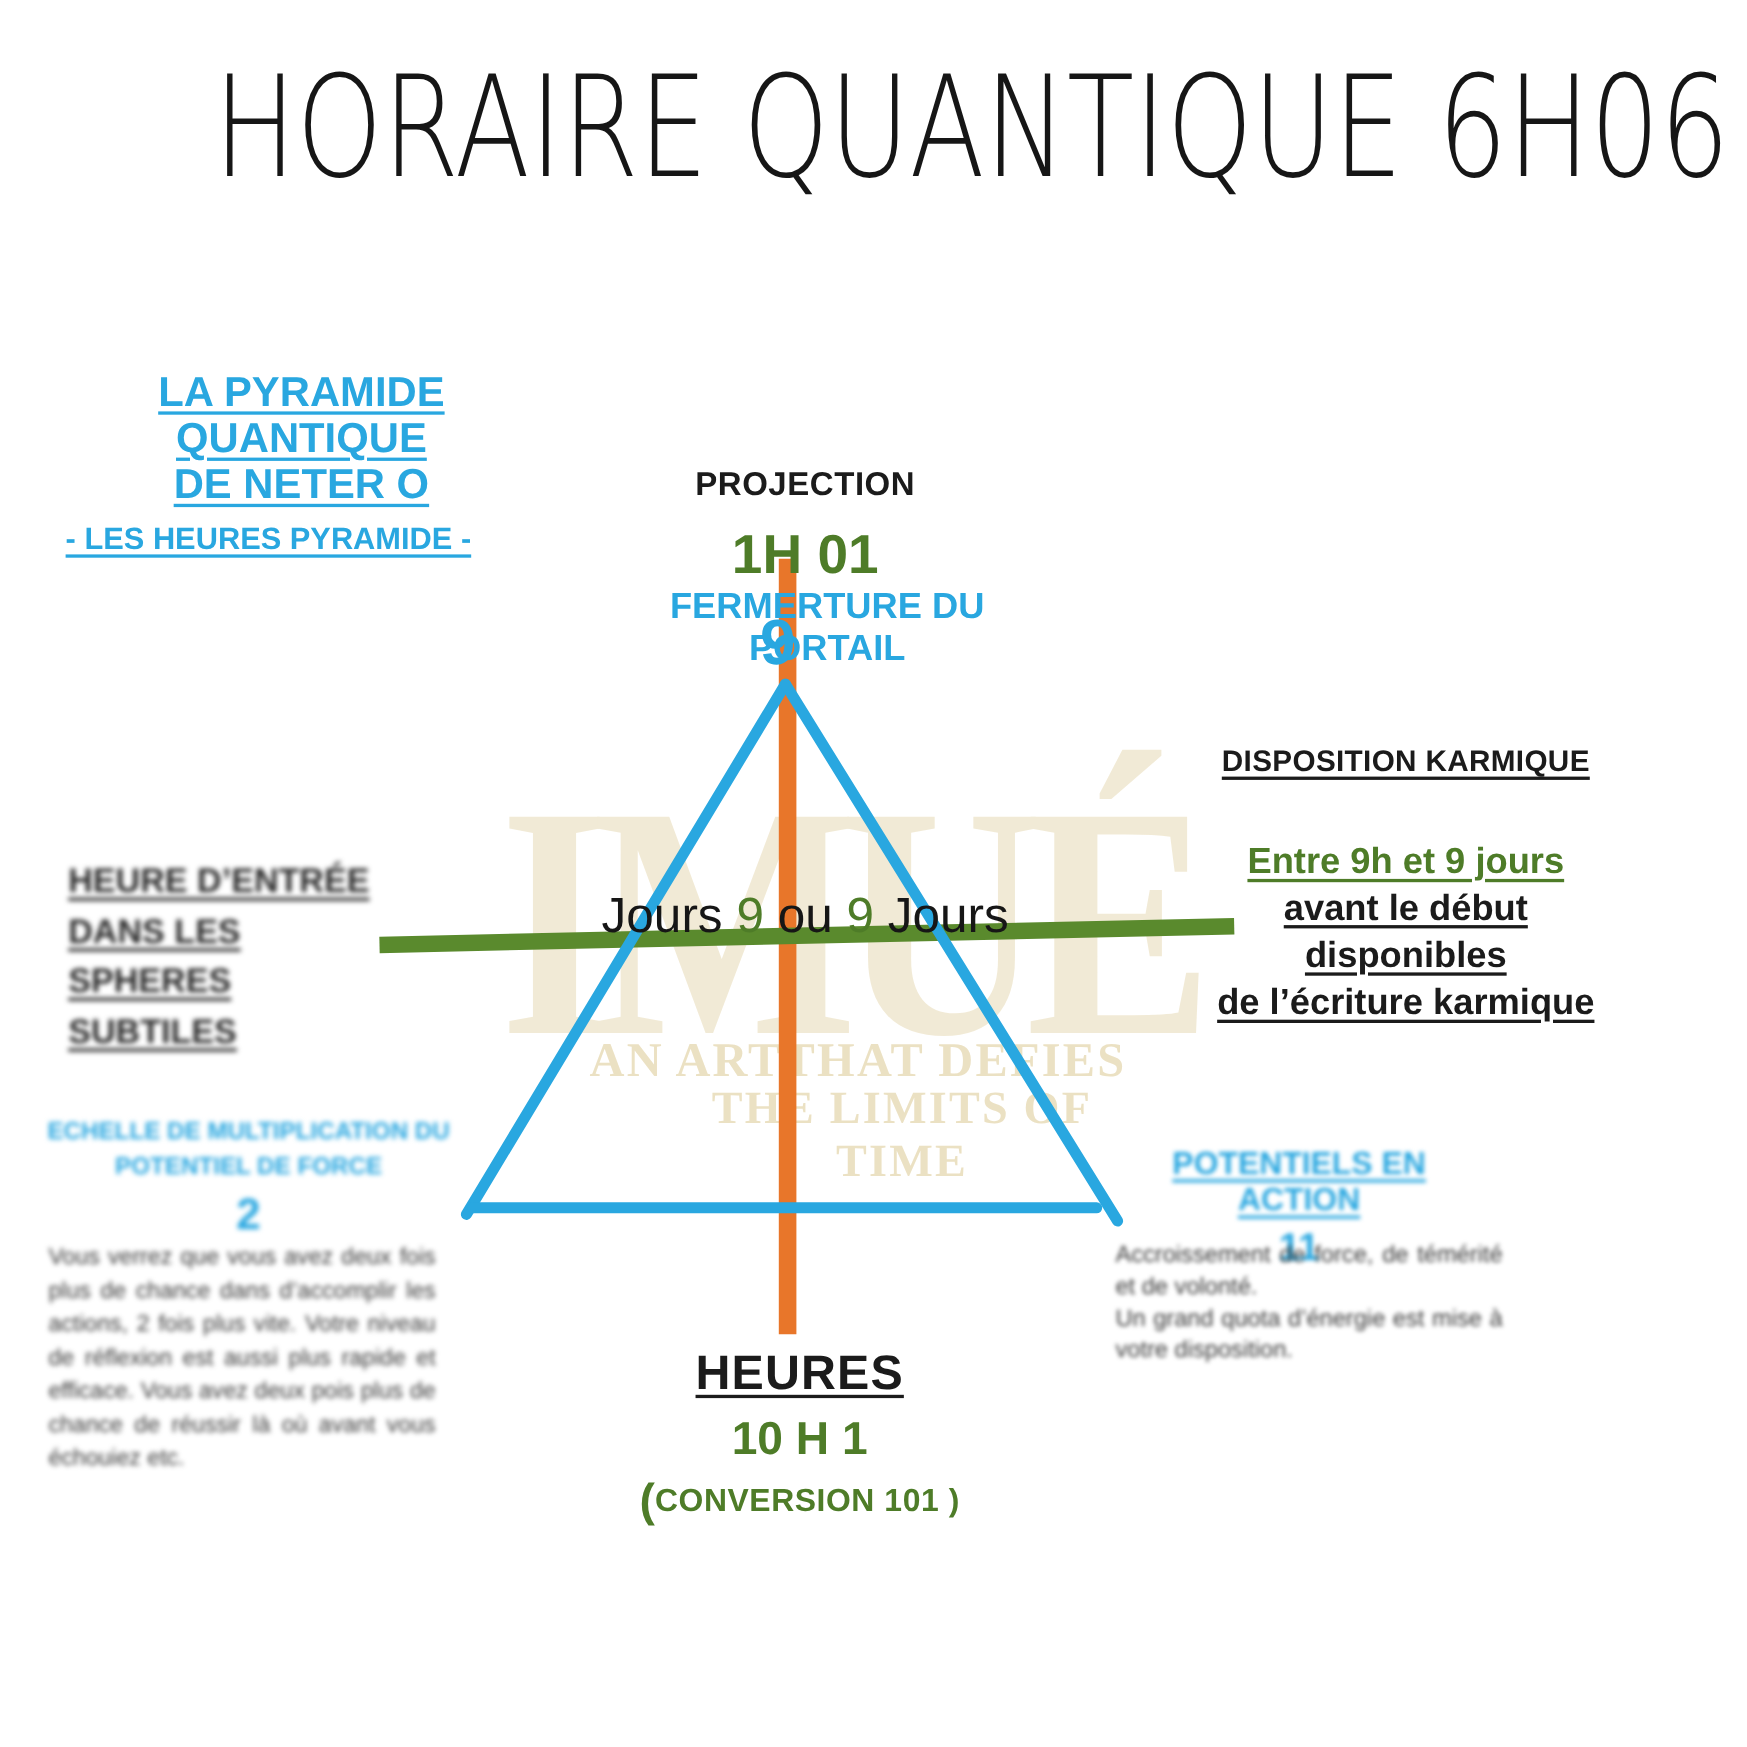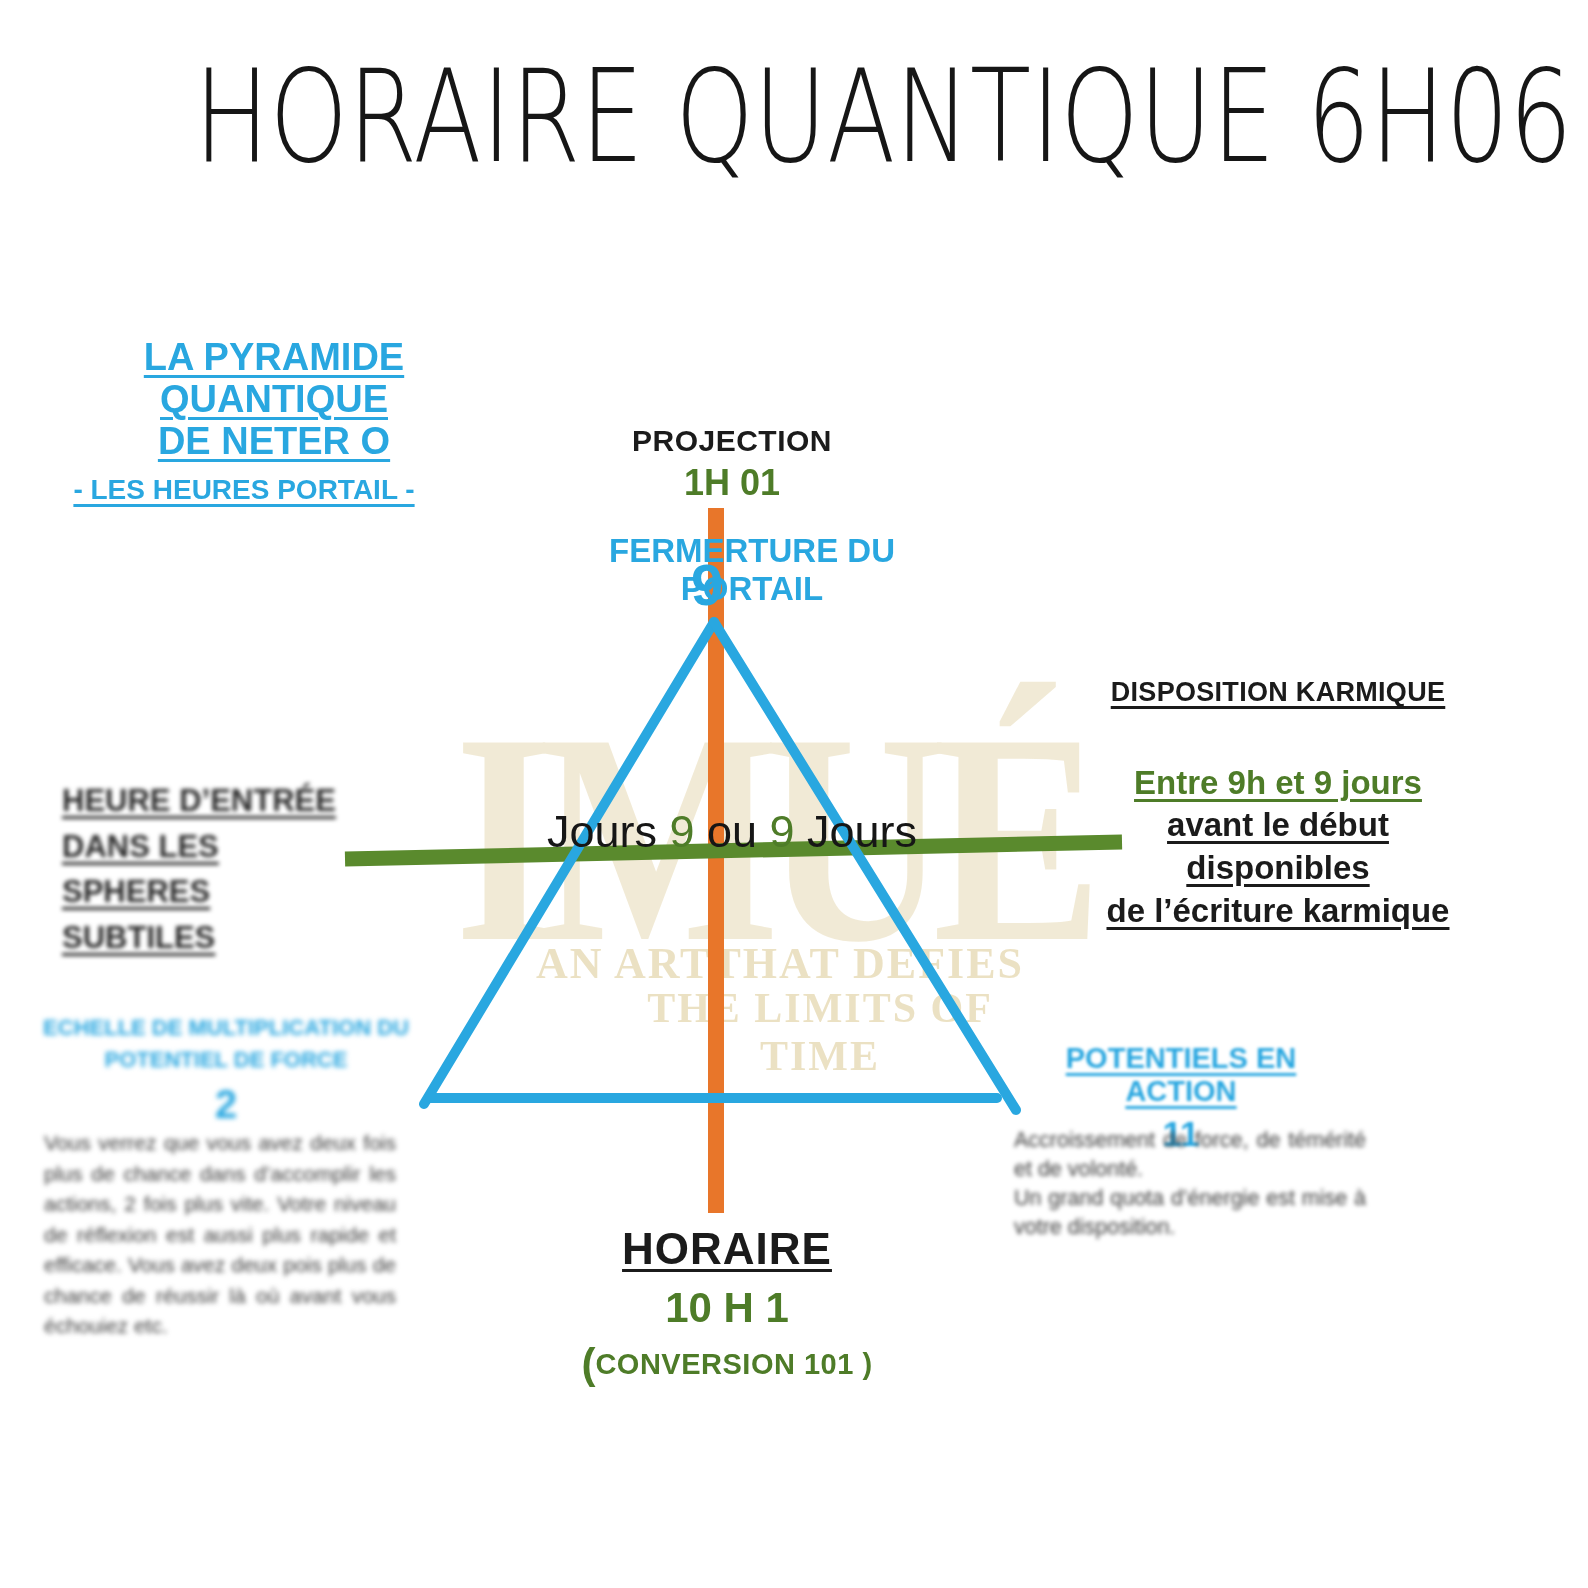--- a/index.html
+++ b/index.html
@@ -20,21 +20,21 @@
   .title-wrap{top:42px;left:0;width:1366px;text-align:center;}
   .title{display:inline-block;font-size:128px;font-weight:200;color:#161616;
          transform:scaleX(0.78);transform-origin:center;white-space:nowrap;
          font-family:"DejaVu Sans","Liberation Sans",sans-serif;}
 
   .pyr-heading{top:336px;left:58px;width:432px;font-size:38px;line-height:42px;}
   .mirror-hours{top:474px;left:58px;width:372px;font-size:28px;}
 
   .projection{top:424px;left:582px;width:300px;}
   .projection .lbl{font-size:30px;letter-spacing:.5px;}
-  .projection .val{font-size:36px;margin-top:4px;}
+  .projection .val{font-size:50px;margin-top:17px;}
 
   .portal{top:532px;left:542px;width:420px;font-size:33px;}
   .portal-nine{top:556px;left:691px;font-size:58px;line-height:58px;}
 
   .center-text{top:806px;left:512px;width:440px;font-size:45px;color:#161616;white-space:nowrap;}
 
   .entry{top:778px;left:62px;width:300px;font-size:31px;line-height:45px;filter:blur(2.2px);color:#2a2a2a;}
   .entry div{margin-bottom:1px;}
 
   .karmic{top:660px;left:1098px;width:360px;}
@@ -99,21 +99,21 @@
 
   <div class="abs title-wrap">
     <span class="title">HORAIRE QUANTIQUE 6H06</span>
   </div>
 
   <div class="abs pyr-heading ctr b blue">
     <div><span class="u">LA PYRAMIDE QUANTIQUE</span></div>
     <div><span class="u">DE NETER O</span></div>
   </div>
   <div class="abs mirror-hours ctr b blue">
-    <span class="u">- LES HEURES PORTAIL -</span>
+    <span class="u">- LES HEURES PYRAMIDE -</span>
   </div>
 
   <div class="abs projection ctr">
     <div class="lbl b ink">PROJECTION</div>
     <div class="val b green">1H 01</div>
   </div>
 
   <div class="abs portal ctr b blue">FERMERTURE DU PORTAIL</div>
   <div class="abs portal-nine b blue">9</div>
 
@@ -145,20 +145,20 @@
   <div class="abs potentials ctr b blue">
     <div class="hd"><span class="u">POTENTIELS EN ACTION</span></div>
     <div class="val">11</div>
   </div>
   <div class="abs right-par">
     <p>Accroissement de force, de témérité et de volonté.</p>
     <p>Un grand quota d’énergie est mise à votre disposition.</p>
   </div>
 
   <div class="abs mirror-block ctr">
-    <div class="lbl b ink"><span class="u">HORAIRE</span></div>
+    <div class="lbl b ink"><span class="u">HEURES</span></div>
     <div class="val b green">10 H 1</div>
     <div class="conv">
       <span class="paren">(</span><span class="txt">CONVERSION 101 )</span>
     </div>
   </div>
 
 </div>
 
 </body></html>

